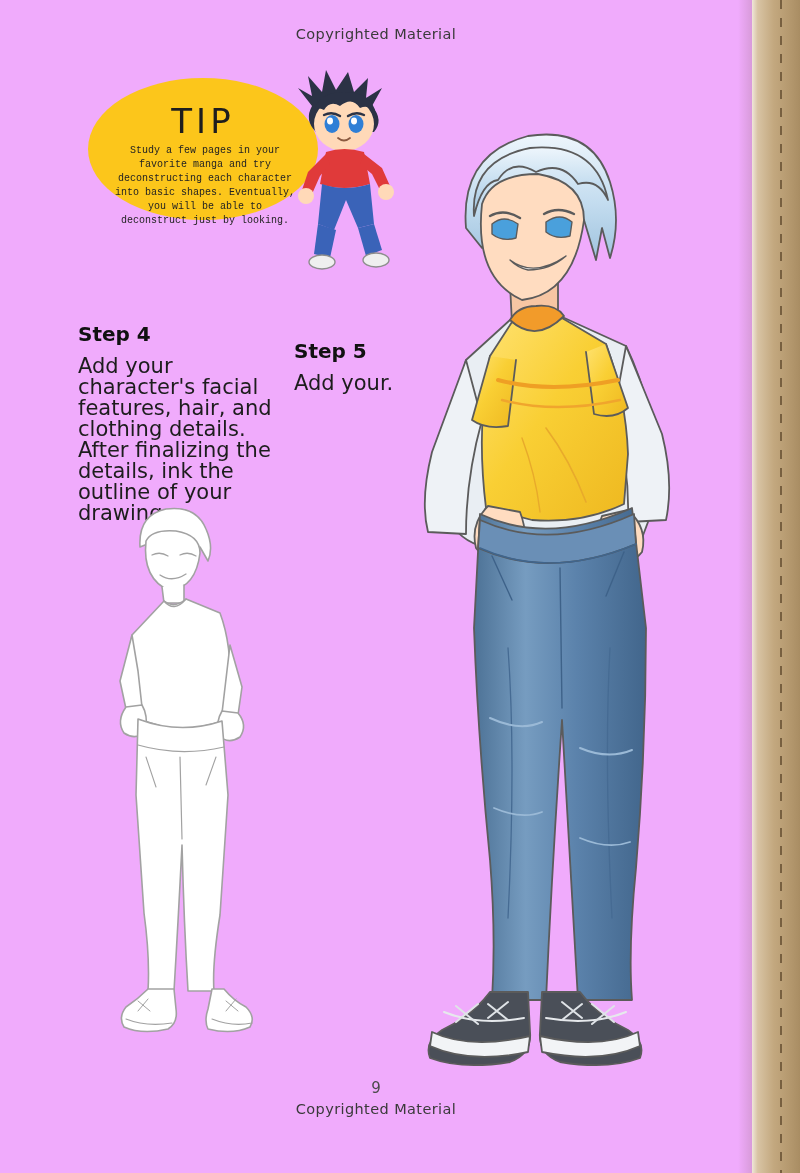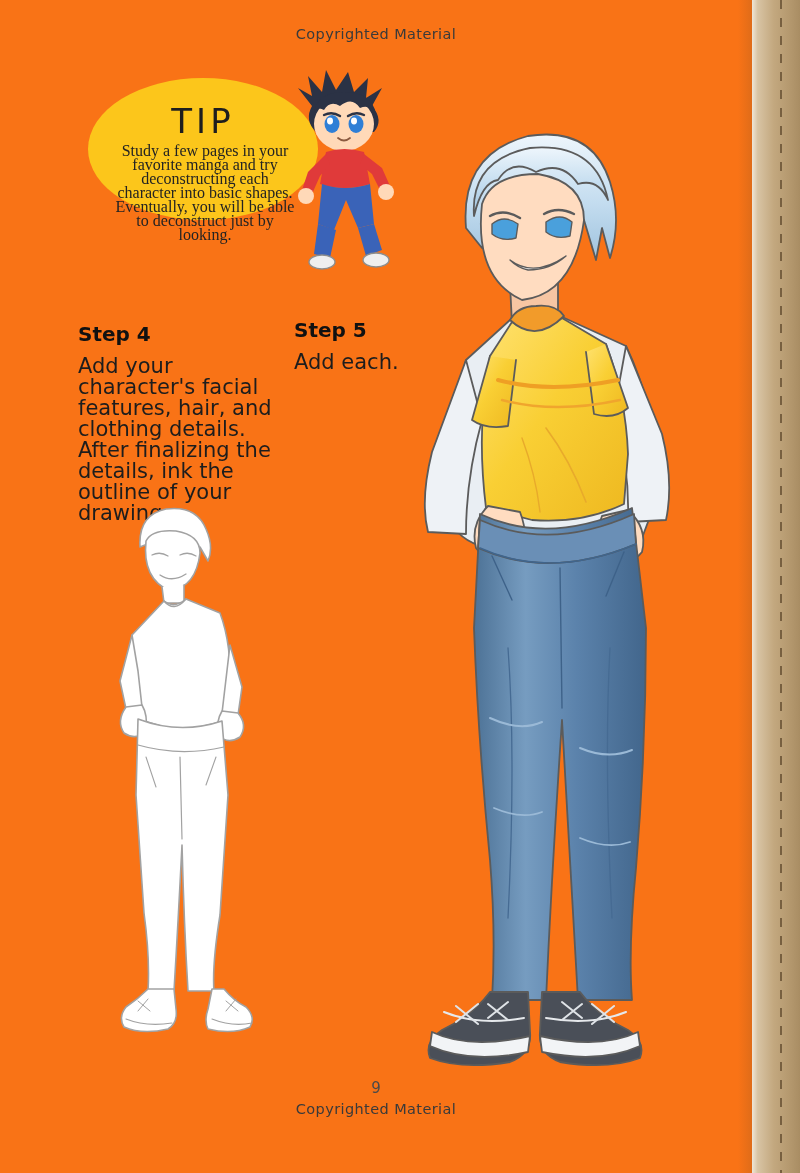--- a/index.html
+++ b/index.html
@@ -15,21 +15,21 @@
     font-family: "Liberation Sans", sans-serif;
     color: #1b1b1b;
   }
 
   
   .page {
     position: absolute;
     left: 0; top: 0;
     width: 752px;
     height: 1173px;
-    background: #f97316;
+    background: #f0abfc;
     overflow: hidden;
   }
 
   
   .spine {
     position: absolute;
     right: 0; top: 0;
     width: 48px;
     height: 1173px;
     background: linear-gradient(to right, #efe6d8 0%, #d8c4a4 12%, #c3a87f 45%, #b69a70 75%, #a98d63 100%);
@@ -90,22 +90,22 @@
     font-family: "DejaVu Sans", sans-serif;
     font-size: 34px;
     letter-spacing: 4px;
     color: #1e1e1e;
   }
   .tip-body {
     position: absolute;
     left: 112px; top: 144px;
     width: 186px;
     text-align: center;
-    font-family: Liberation Serif, serif;
-    font-size: 16px;
+    font-family: Liberation Mono, monospace;
+    font-size: 10px;
     line-height: 14px;
     color: #232323;
   }
 
   
   .chibi { position: absolute; left: 278px; top: 68px; width: 140px; height: 210px; }
 
   
   .step { position: absolute; }
   .step h3 {
@@ -116,21 +116,21 @@
     color: #111;
   }
   .step p {
     margin: 0;
     font-family: "DejaVu Sans", sans-serif;
     font-size: 21px;
     line-height: 21px;
     color: #1d1d1d;
   }
   .step-4 { left: 78px; top: 322px; width: 195px; }
-  .step-5 { left: 294px; top: 318px; width: 150px; }
+  .step-5 { left: 294px; top: 339px; width: 150px; }
 
   
   .sketch { position: absolute; left: 80px; top: 495px; width: 215px; height: 565px; }
   .colored { position: absolute; left: 370px; top: 108px; width: 375px; height: 965px; }
 
   svg { display: block; overflow: visible; }
 </style>
 </head>
 <body>
 
@@ -175,21 +175,21 @@
     </svg>
   </div>
 
   <div class="step step-4">
     <h3>Step 4</h3>
     <p>Add your character's facial features, hair, and clothing details. After finalizing the details, ink the outline of your drawing.</p>
   </div>
 
   <div class="step step-5">
     <h3>Step 5</h3>
-    <p>Add each.</p>
+    <p>Add your.</p>
   </div>
 
   <div class="sketch">
     <svg viewBox="0 0 215 565" width="215" height="565">
       <g fill="#ffffff" stroke="#a2a2a2" stroke-width="1.6" stroke-linejoin="round" stroke-linecap="round">
 
         <path d="M60 52 Q58 20 86 14 Q116 10 126 34 Q134 52 128 66 L120 52 L116 66 L108 50 L98 64 L88 48 L78 62 L70 48 Z"></path>
 
         <path d="M66 46 Q62 84 90 96 Q116 92 120 58 Q120 40 96 36 Q72 34 66 46 Z"></path>
 

